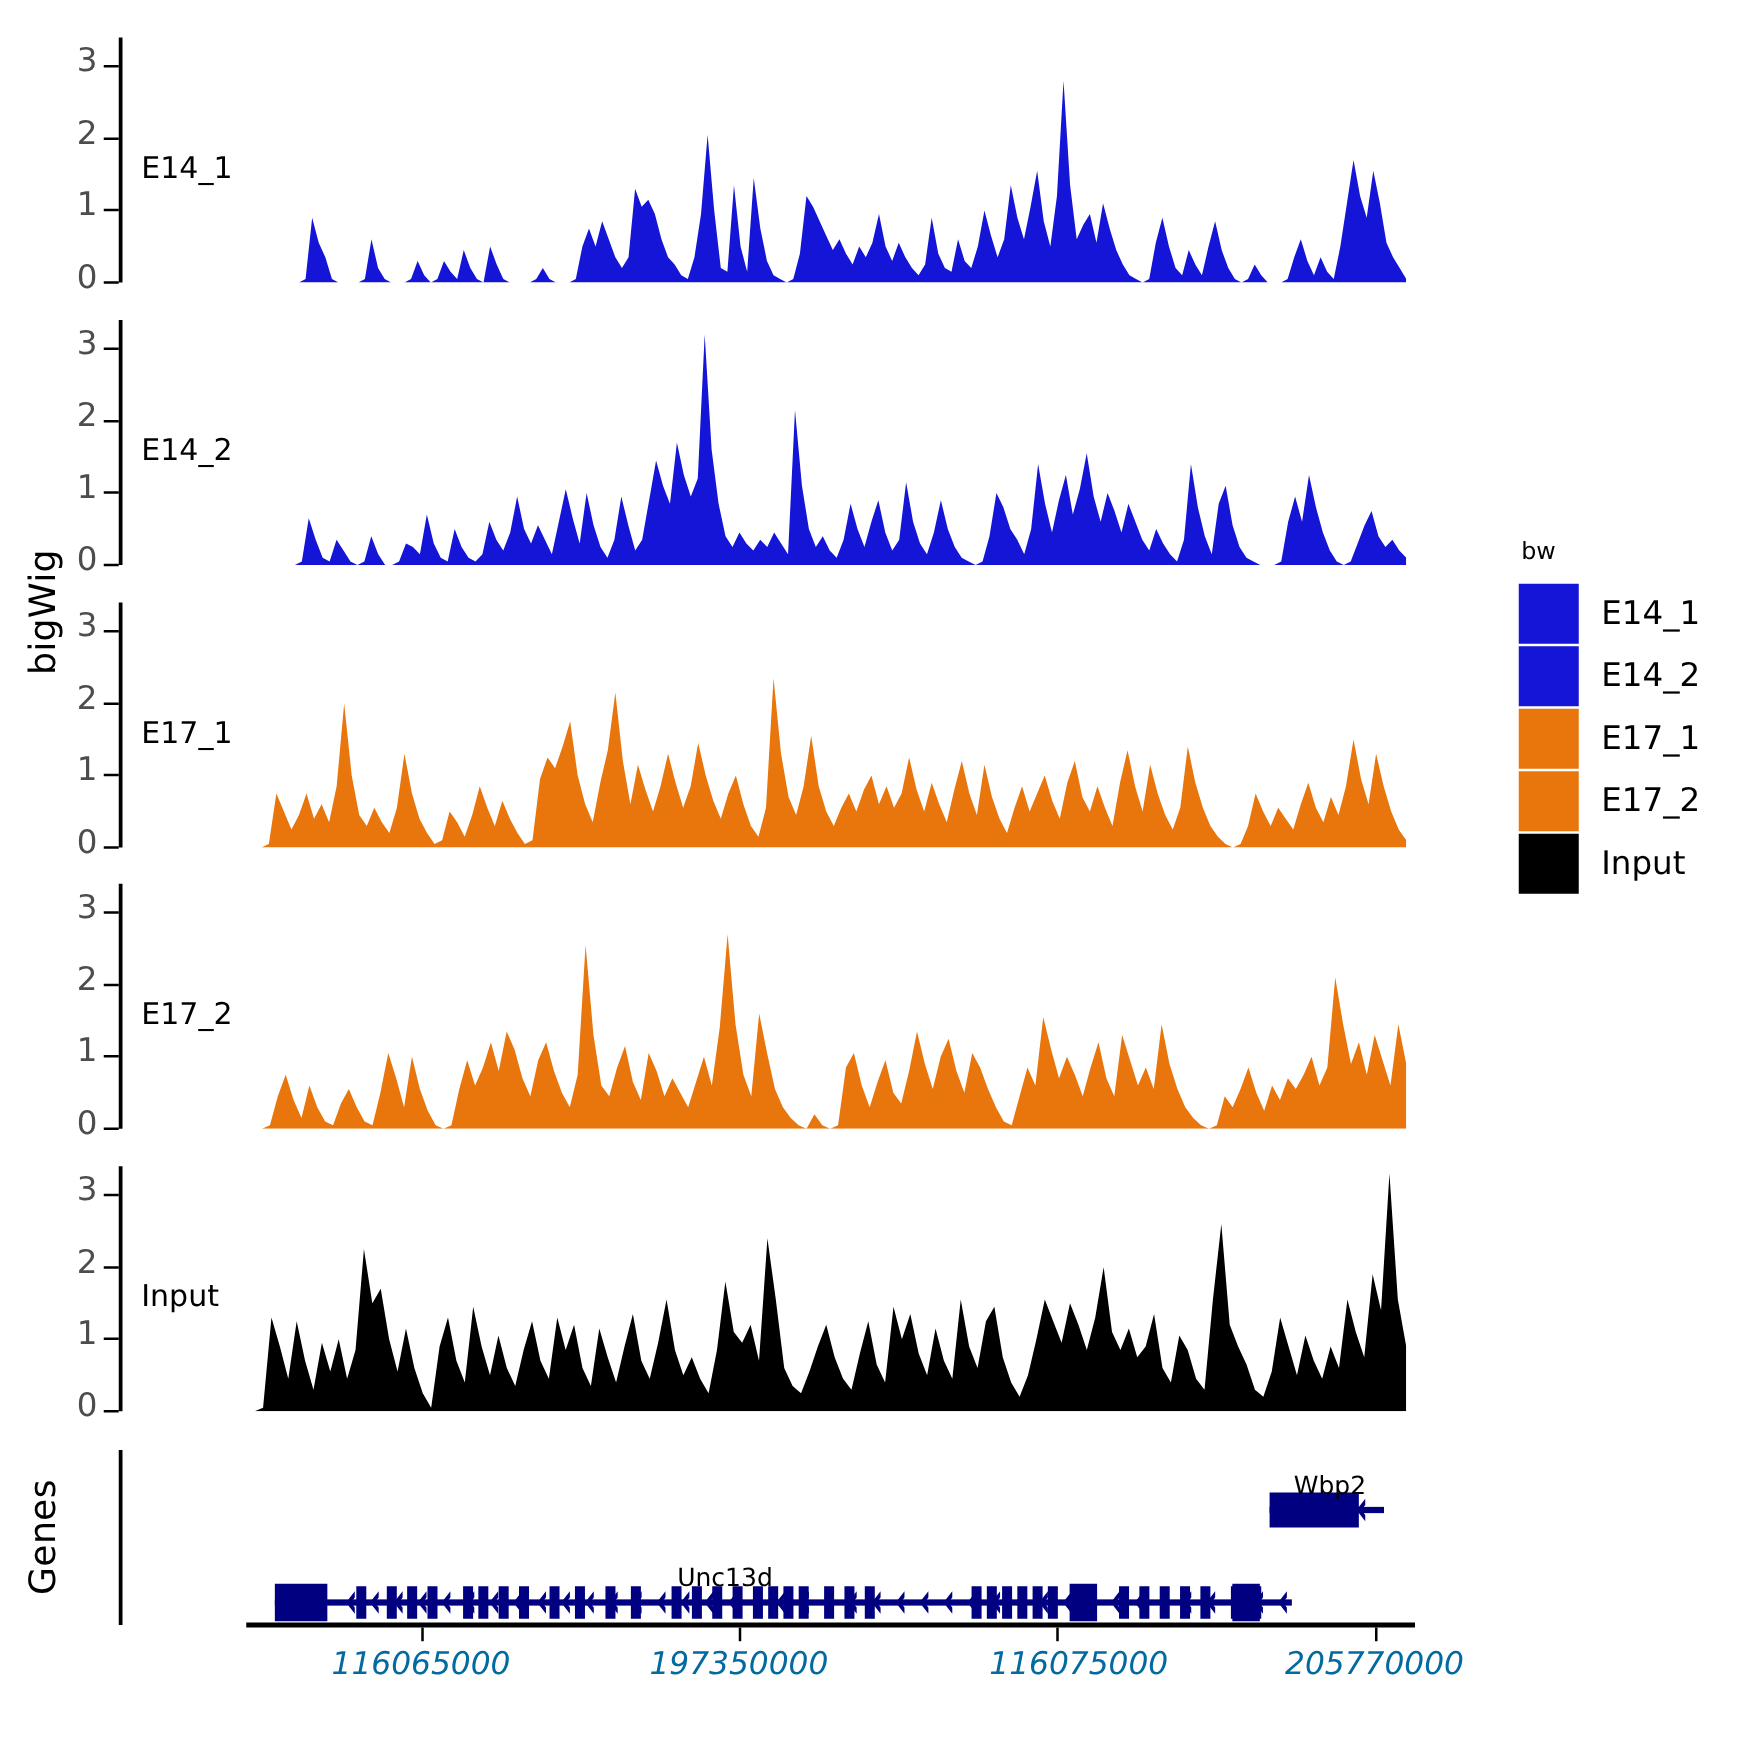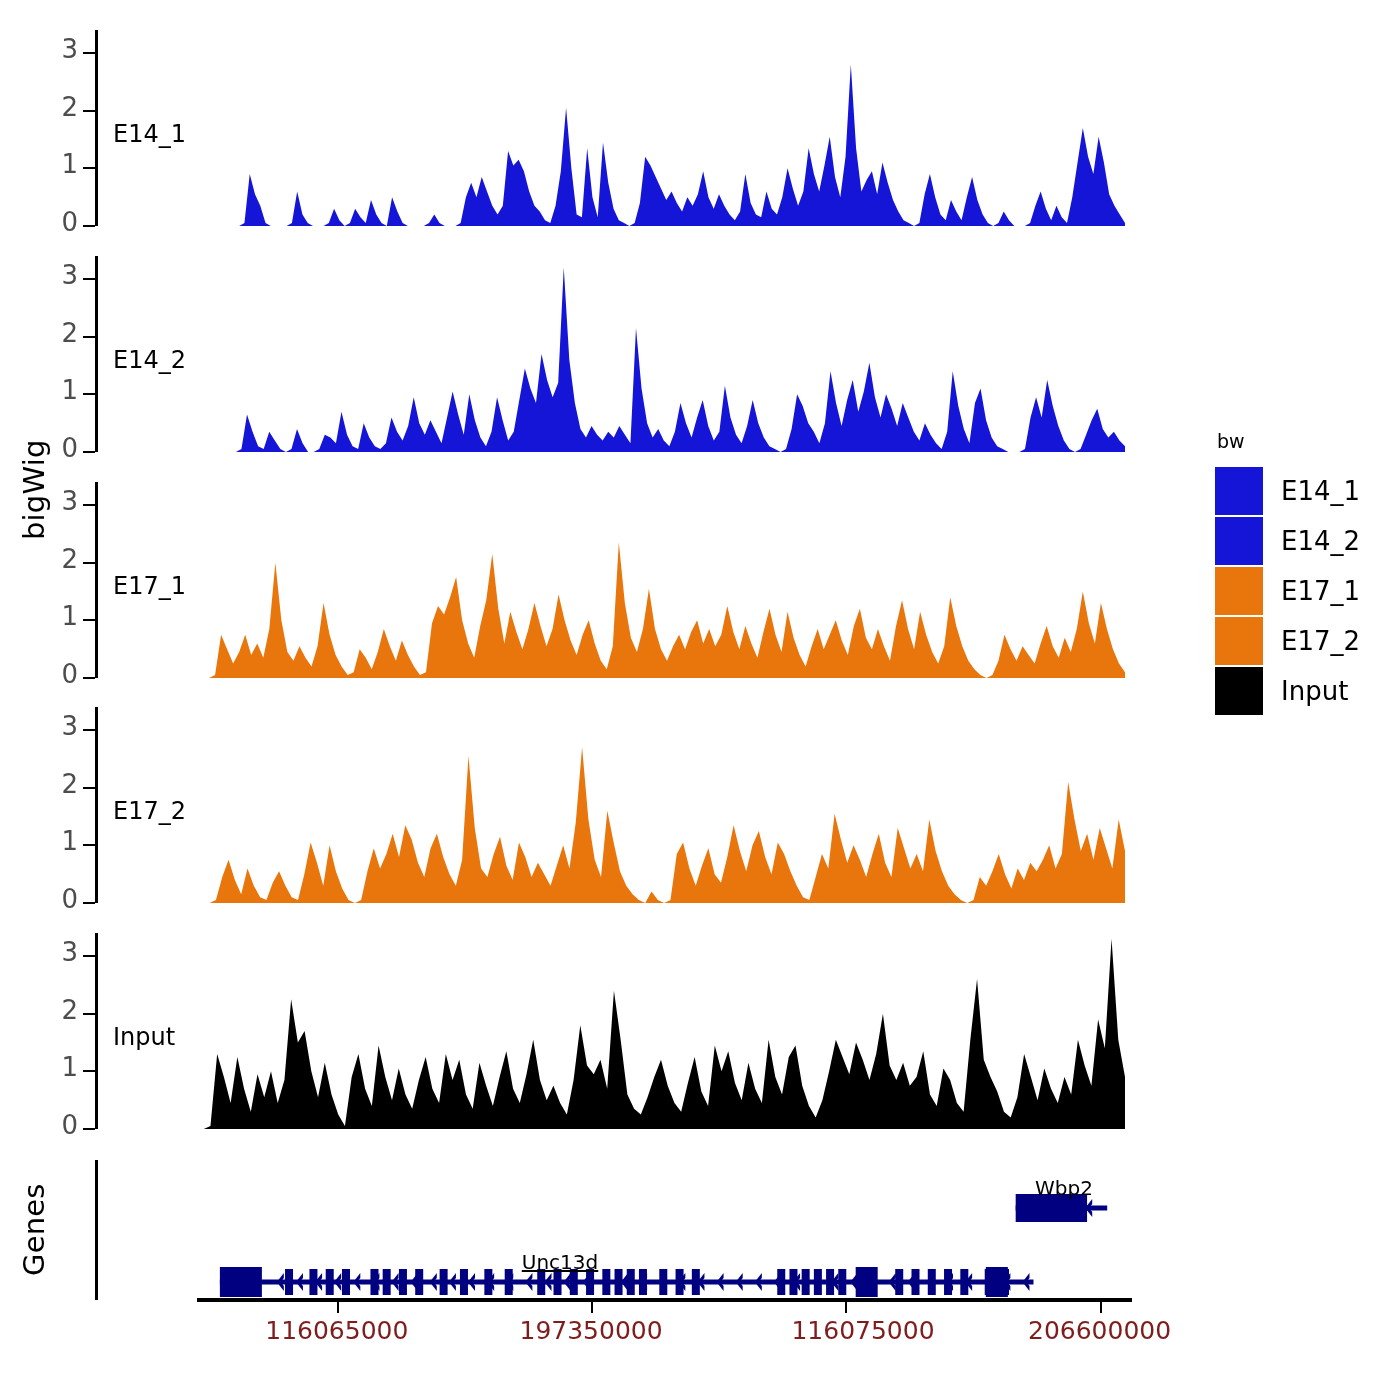--- a/index.html
+++ b/index.html
@@ -20,22 +20,22 @@
   .axisline{position:absolute;left:95px;width:3px;background:#000;}
   .ytick{position:absolute;left:83px;width:12px;height:2px;background:#000;}
   .ytlabel{position:absolute;right:0;width:70px;text-align:right;
            font-size:26px;color:#4d4d4d;line-height:1;}
   .trackname{position:absolute;font-size:24px;color:#000;white-space:nowrap;}
 
   .wave{position:absolute;left:0;top:0;width:100%;height:100%;display:block;}
 
   .xaxis{position:absolute;left:197px;top:1298px;width:935px;height:4px;background:#000;}
   .xtick{position:absolute;top:1302px;width:2px;height:11px;background:#000;}
-  .xtlabel{position:absolute;top:1316px;font-size:25px;color:#7f1d1d;
-           transform:translateX(-50%);white-space:nowrap;}
+  .xtlabel{position:absolute;top:1316px;font-size:25px;color:#0369a1;
+           transform:translateX(-50%);white-space:nowrap;font-style:italic;}
   .xaxistitle{position:absolute;top:1358px;left:197px;width:935px;text-align:center;
               font-size:31px;color:#000;}
 
   .legend{position:absolute;left:1215px;top:430px;width:180px;}
   .legend-title{font-size:19px;color:#000;margin:0 0 14px 2px;}
   .legend-row{display:flex;align-items:center;height:50px;}
   .swatch{width:48px;height:48px;flex:0 0 48px;}
   .legend-label{font-size:26px;color:#000;margin-left:18px;white-space:nowrap;}
 
   .genetrack{position:absolute;left:197px;}
@@ -223,21 +223,21 @@
 
   <div class="xaxis"></div>
   <div id="xticks">
       <div class="xtick" style="left: 336.836px;"></div>
       <div class="xtlabel" style="left: 336.836px;">116065000</div>
       <div class="xtick" style="left: 591.082px;"></div>
       <div class="xtlabel" style="left: 591.082px;">197350000</div>
       <div class="xtick" style="left: 845.329px;"></div>
       <div class="xtlabel" style="left: 863px;">116075000</div>
       <div class="xtick" style="left: 1099.58px;"></div>
-      <div class="xtlabel" style="left: 1099.58px;">206600000</div>
+      <div class="xtlabel" style="left: 1099.58px;">205770000</div>
     </div>
 
   <div class="legend">
     <div class="legend-title">bw</div>
     <div id="legend-items">
         <div class="legend-row">
           <div class="swatch" style="background: rgb(21, 21, 216);"></div>
           <span class="legend-label">E14_1</span>
         </div>
         <div class="legend-row">
@@ -253,15 +253,15 @@
           <span class="legend-label">E17_2</span>
         </div>
         <div class="legend-row">
           <div class="swatch" style="background: rgb(0, 0, 0);"></div>
           <span class="legend-label">Input</span>
         </div>
       </div>
   </div>
 
 <div class="axisline" style="top: 1160px; height: 140px;"></div>
-    <div class="genelabel" style="left: 560px; top: 1250px; text-decoration: underline;">Unc13d</div>
+    <div class="genelabel" style="left: 580px; top: 1250px;">Unc13d</div>
     <div class="genelabel" style="left: 1063.98px; top: 1176px;">Wbp2</div>
   </div>
 
 </body></html>

